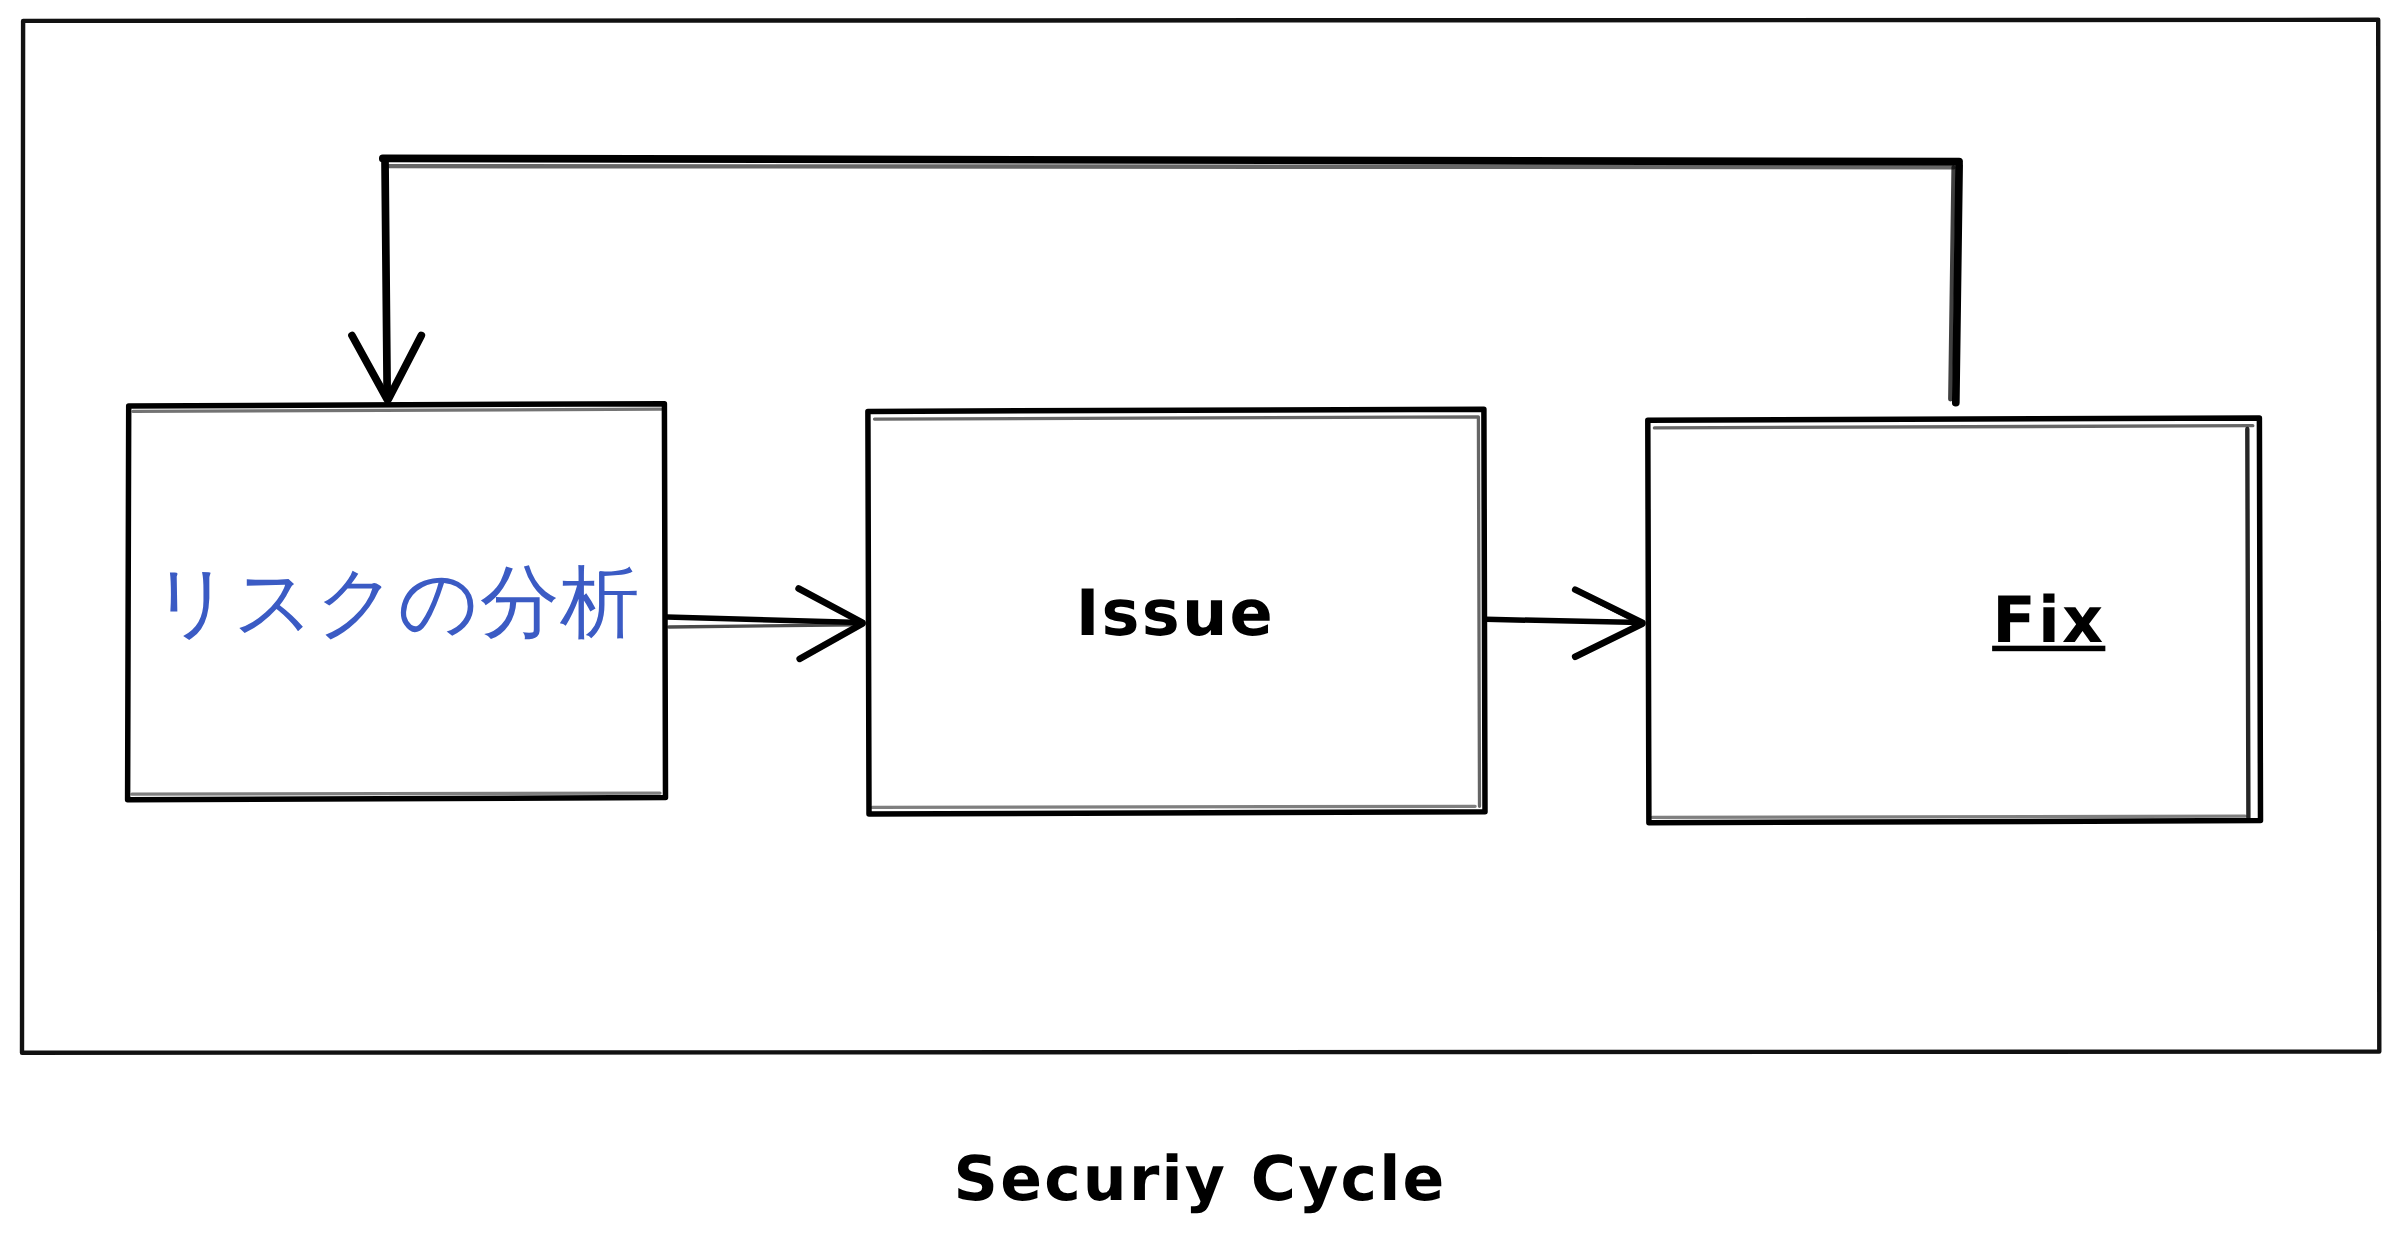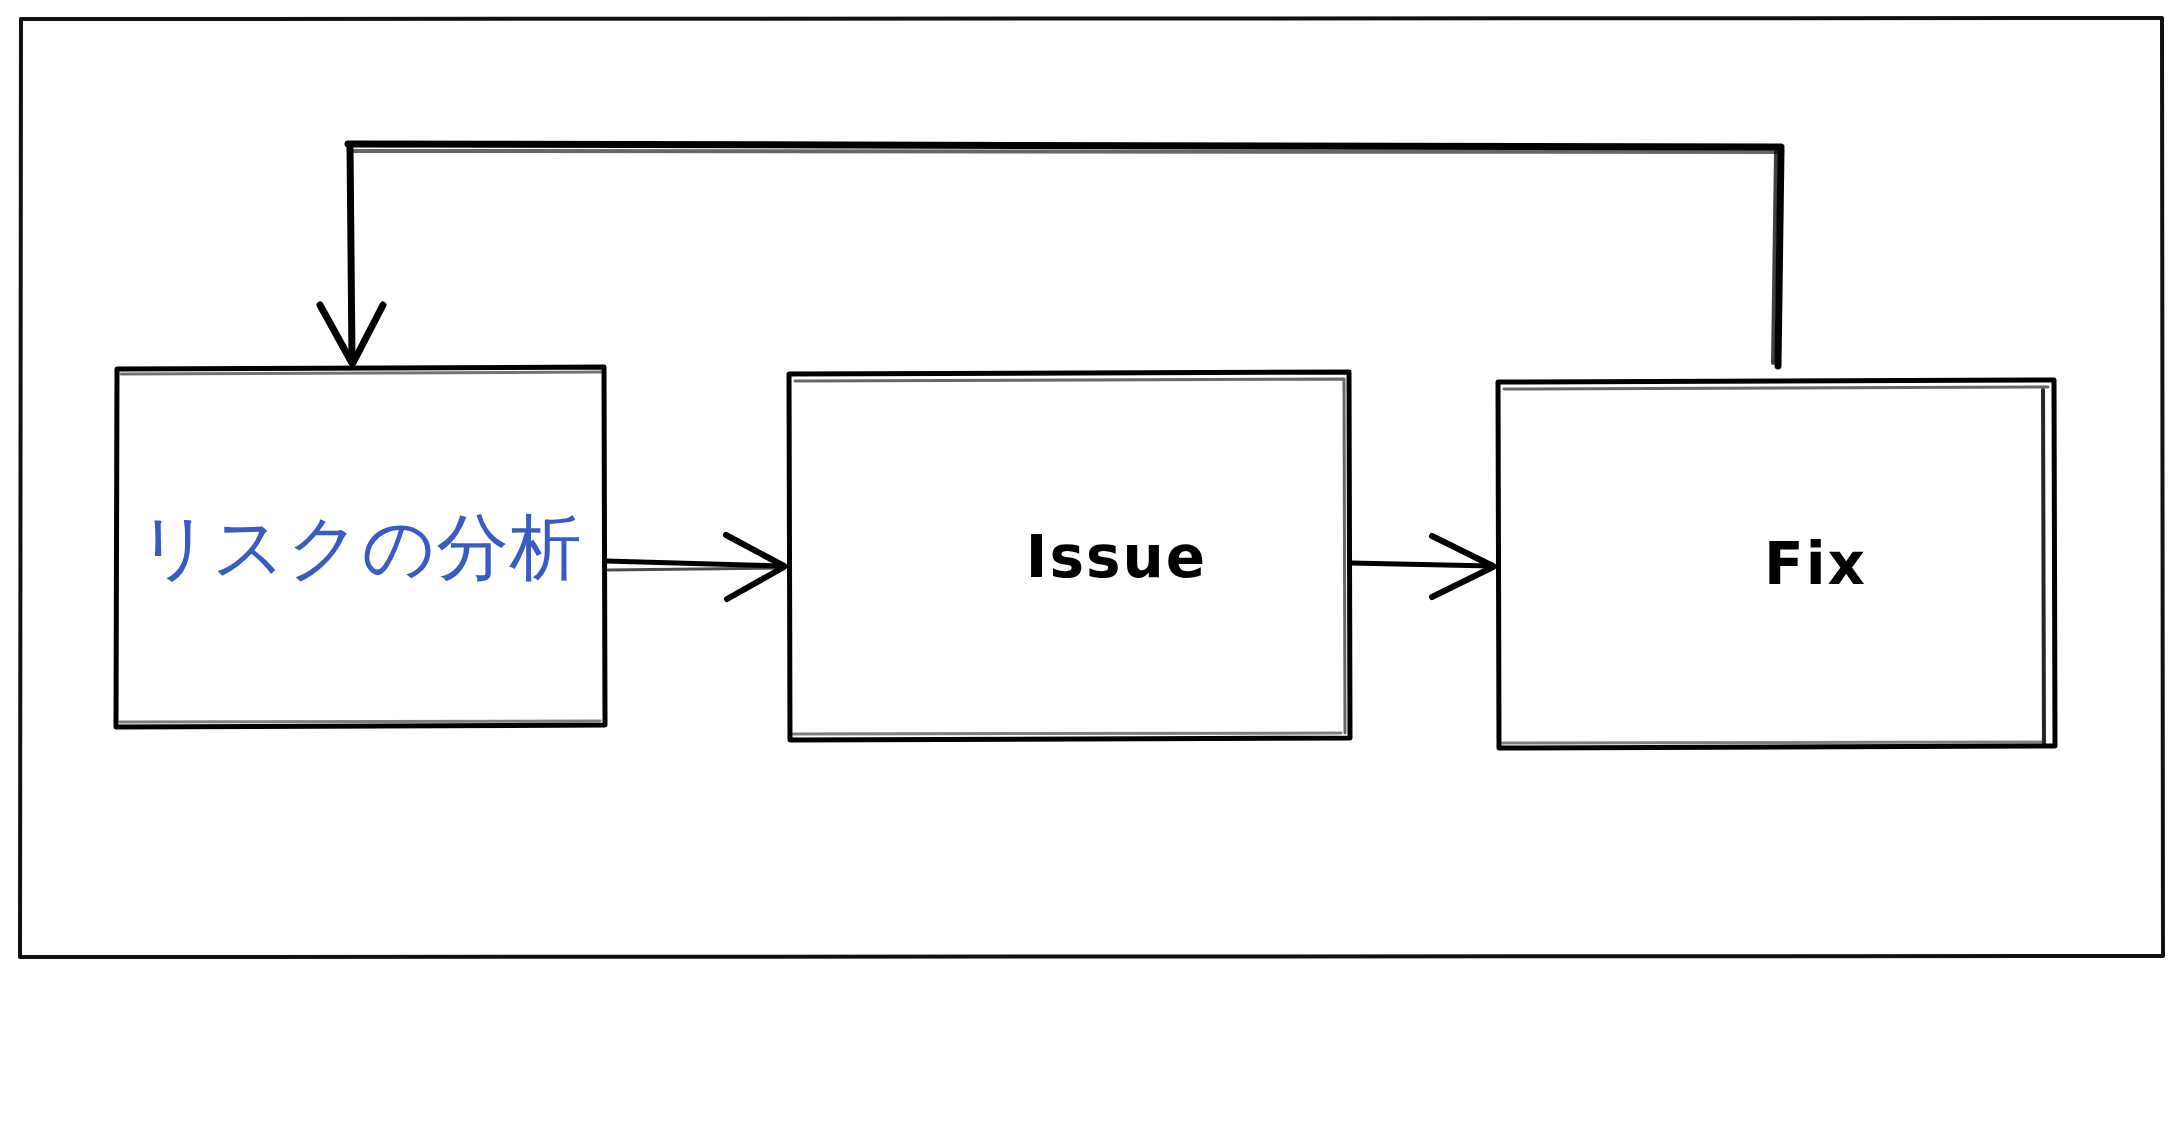--- a/index.html
+++ b/index.html
@@ -40,21 +40,20 @@
     font-family: "DejaVu Sans", sans-serif;
     font-size: 72px;
     font-weight: 400;
     letter-spacing: 1px;
   }
   .label-hand {
     font-family: "DejaVu Sans", sans-serif;
     font-size: 58px;
     font-weight: 700;
     letter-spacing: 2px;
-    padding-left: 48px;
   }
   .caption {
     position: absolute;
     left: 0;
     width: 2182px;
     text-align: center;
     font-family: "DejaVu Sans", sans-serif;
     font-size: 56px;
     font-weight: 700;
     letter-spacing: 2px;
@@ -123,18 +122,19 @@
   </svg>
 
   <div class="node-label label-cjk" style="left:115px; top:368px; width:490px; height:359px; color:#3b5bc4; align-items:center;">
     <span>リスクの分析</span>
   </div>
 
   <div class="node-label label-hand" style="left:787px; top:373px; width:563px; height:367px; color:#000000;">
     <span>Issue</span>
   </div>
 
-  <div class="node-label label-hand" style="left:1488px; top:380px; width:559px; height:368px; color:#000000;">
+  <div class="node-label label-hand" style="left:1583px; top:380px; width:559px; height:368px; color:#000000;text-decoration:underline;">
     <span>Fix</span>
   </div>
 
+  <div class="caption" style="top:1040px;">Securiy Cycle</div>
 
 </div>
 
 </body></html>

